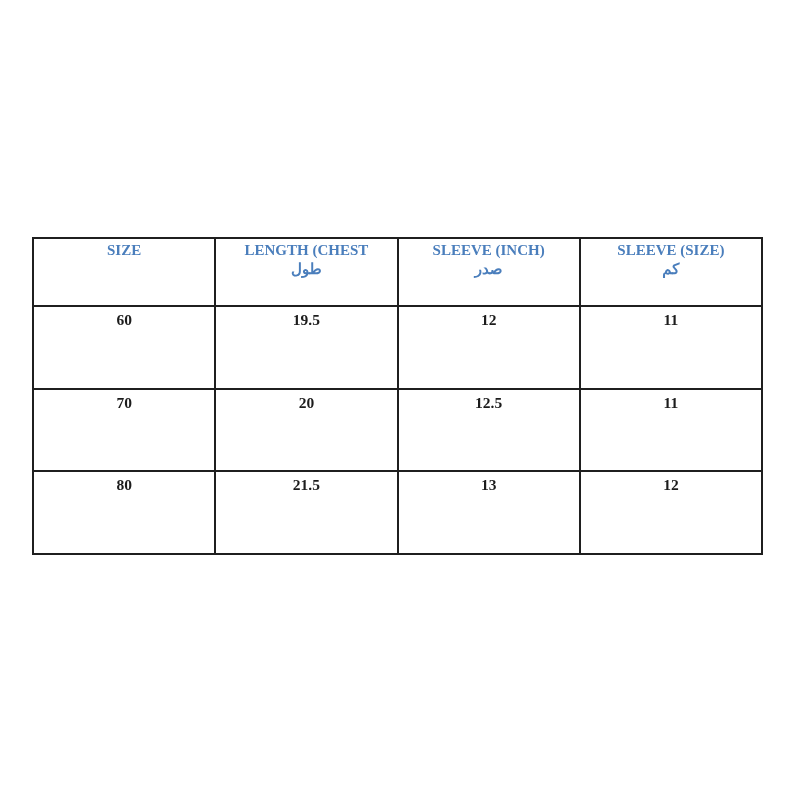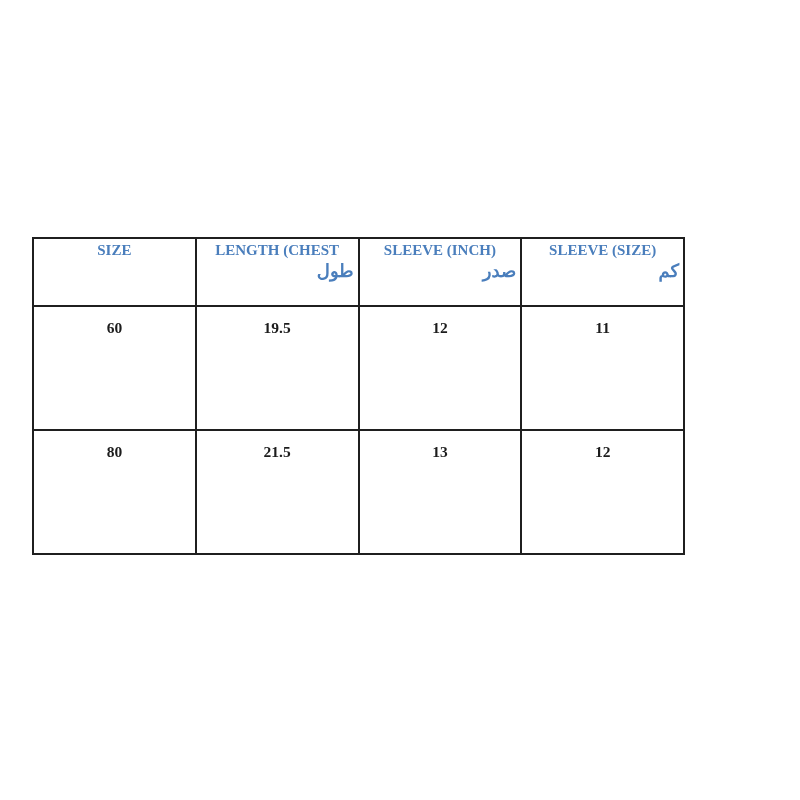--- a/index.html
+++ b/index.html
@@ -12,21 +12,21 @@
   body{
     width:800px;height:800px;
     background:var(--page-bg);
     font-family:"Liberation Serif", serif;
     position:relative;
     overflow:hidden;
   }
   .size-table{
     position:absolute;
     left:32px;top:237px;
-    width:653px;height:318px;
+    width:731px;height:318px;
     border-collapse:collapse;
     table-layout:fixed;
   }
   .size-table th,.size-table td{
     border:2px solid var(--border);
     vertical-align:top;
     text-align:center;
     padding:2px 4px 0 4px;
     font-weight:bold;
     box-sizing:border-box;
@@ -34,28 +34,27 @@
   .size-table th{
     height:68px;
     color:var(--header-text);
     font-size:15px;
     line-height:1.25;
   }
   .size-table td{
     height:62px;
     color:var(--body-text);
     font-size:15.5px;
-    padding-top:12px;
+    padding-top:4px;
   }
   .hdr-en{display:block;}
   .hdr-ar{
     display:block;
-    font-size:18px;
+    font-size:15px;
     direction:rtl;
-    text-align:right;
   }
 </style>
 </head>
 <body>
 
 <table class="size-table">
   <thead>
     <tr>
       <th>
         <span class="hdr-en">SIZE</span>
@@ -76,19 +75,25 @@
     </tr>
   </thead>
   <tbody>
     <tr>
       <td>60</td>
       <td>19.5</td>
       <td>12</td>
       <td>11</td>
     </tr>
     <tr>
+      <td>70</td>
+      <td>20</td>
+      <td>12.5</td>
+      <td>11</td>
+    </tr>
+    <tr>
       <td>80</td>
       <td>21.5</td>
       <td>13</td>
       <td>12</td>
     </tr>
   </tbody>
 </table>
 
 </body></html>

